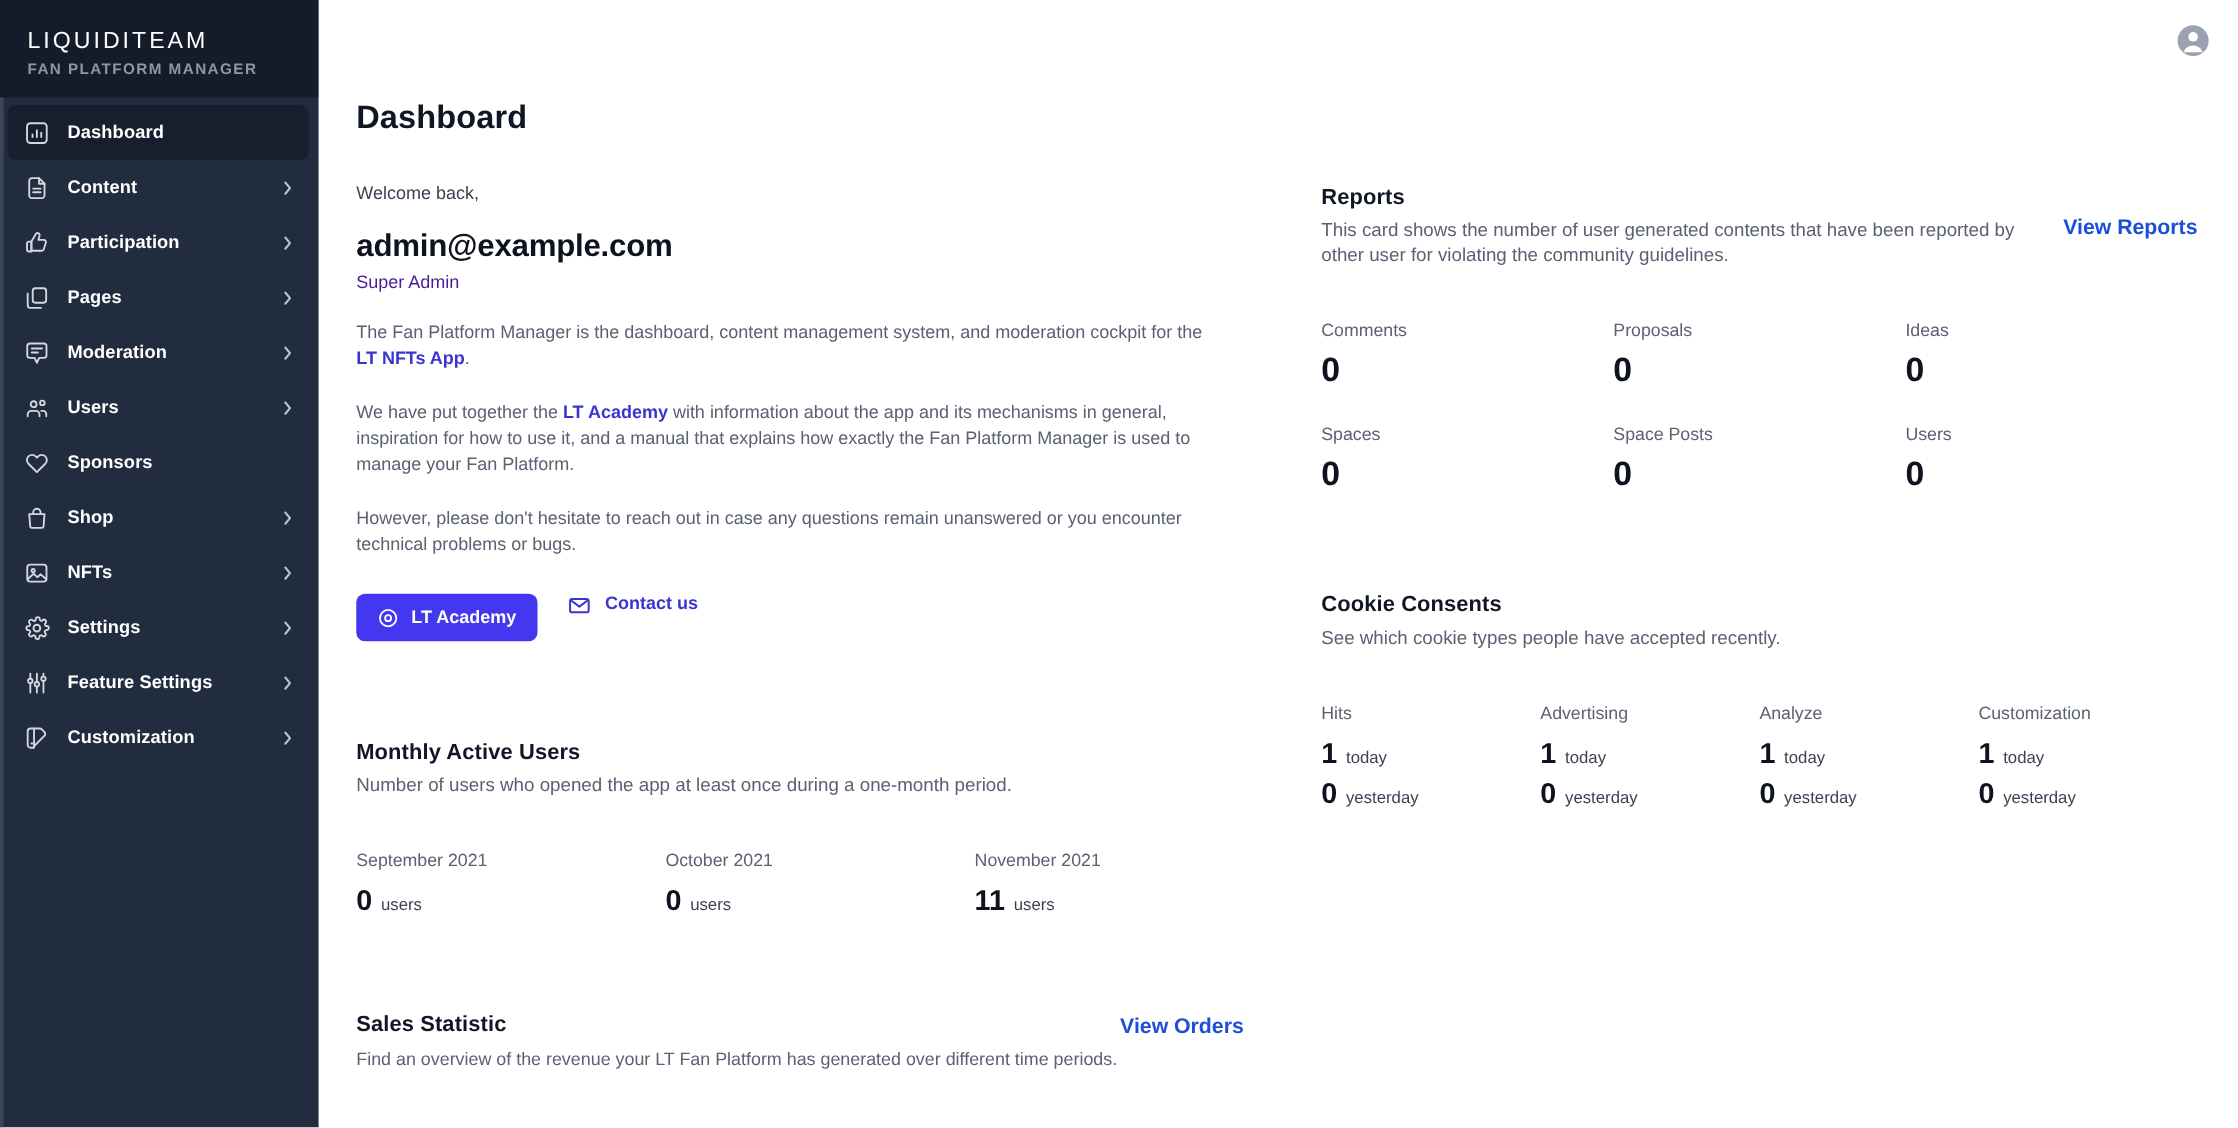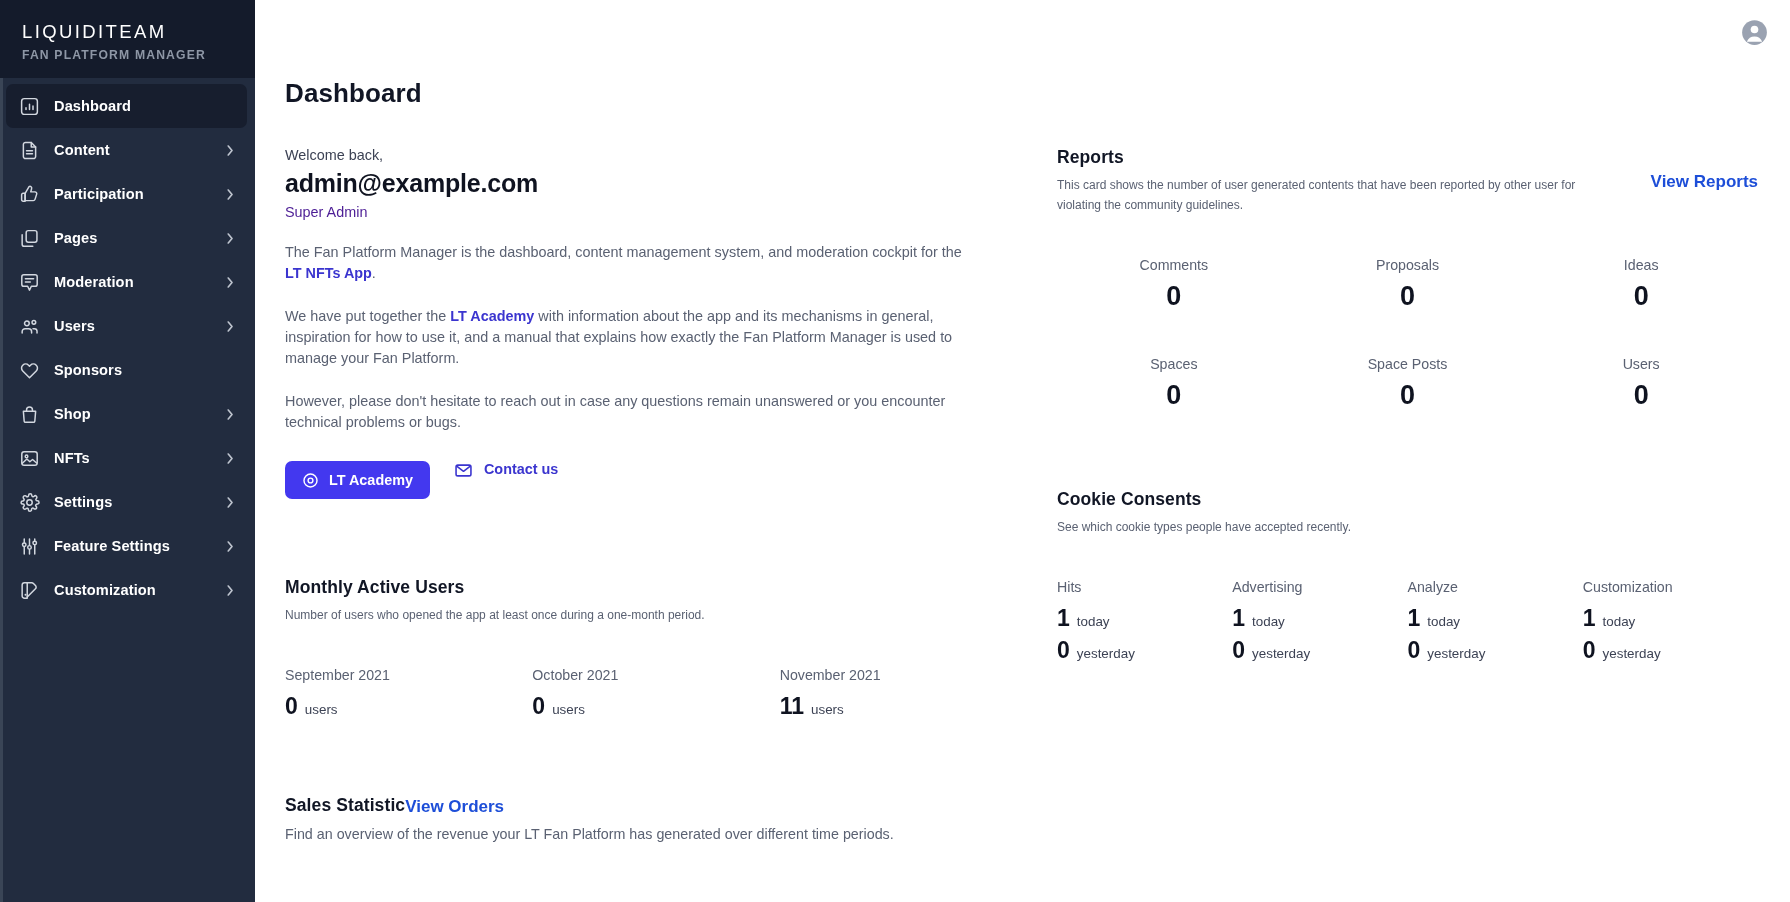--- a/index.html
+++ b/index.html
@@ -73,21 +73,21 @@
     column-gap:0px;
     padding:0 0 0 30px;
     margin-top:38px;
   }
   .col-left { padding-right:30px; }
   .col-right { padding-right:32px; }
 
   
   .welcome-lead { font-size:14.4px; color:#3c4254; }
   .welcome-email {
-    font-size:25px; font-weight:700; color:#0f1320; margin-top:6px; letter-spacing:-.2px;
+    font-size:25px; font-weight:700; color:#0f1320; margin-top:20px; letter-spacing:-.2px;
   }
   .welcome-role { font-size:14.4px; color:#4c1d95; margin-top:6px; }
   .para {
     font-size:14.4px; line-height:21px; color:#5a6172; margin-top:22px; max-width:690px;
   }
   .para.second{ max-width:700px; }
   .lnk { color:#3b35cf; font-weight:700; text-decoration:none; }
 
   .btn-row { display:flex; align-items:center; gap:16px; margin-top:28px; }
   .btn-primary {
@@ -103,46 +103,46 @@
     display:inline-flex; align-items:flex-start; gap:11px;
     background:transparent; border:none; cursor:pointer;
     color:#3b35cf; font-size:14.4px; font-weight:700; height:38px; padding:0 8px;
     font-family:"Liberation Sans", sans-serif;
   }
   .btn-ghost svg{ display:block; width:19px; height:19px; }
 
   
   .card-head { display:flex; align-items:center; justify-content:space-between; }
   .card-title { font-size:17.5px; font-weight:700; color:#111625; letter-spacing:.1px; }
-  .card-desc { font-size:12px; line-height:20px; color:#5a6172; margin-top:7px; max-width:560px; }
+  .card-desc { font-size:15px; line-height:20px; color:#5a6172; margin-top:7px; max-width:560px; }
   .card-link {
     color:#1d4ed8; font-size:17px; font-weight:700; text-decoration:none;
     white-space:nowrap; cursor:pointer; padding-top:2px;
   }
 
   
   .stat-grid-3 {
     display:grid; grid-template-columns:repeat(3,1fr);
-    margin-top:42px; row-gap:44px; text-align:center;
+    margin-top:42px; row-gap:28px; text-align:left;
   }
   .stat-label { font-size:14.2px; color:#5a6172; }
   .stat-value { font-size:27px; font-weight:700; color:#0f1320; margin-top:8px; }
 
   
   .row-section { margin-top:78px; }
   .metric-grid-3 { display:grid; grid-template-columns:repeat(3,1fr); margin-top:42px; }
   .metric-grid-4 { display:grid; grid-template-columns:repeat(4,1fr); margin-top:42px; }
   .metric-label { font-size:14.2px; color:#5a6172; }
   .metric-line { margin-top:10px; display:flex; align-items:baseline; gap:7px; }
   .metric-num { font-size:23px; font-weight:700; color:#0f1320; line-height:26px; }
   .metric-unit { font-size:13.4px; color:#3c4254; }
   .metric-line.second { margin-top:6px; }
 
   .sales { margin-top:76px; padding-bottom:40px; }
-  .sales-head { display:flex; align-items:flex-start; padding-right:32px; }
+  .sales-head { display:flex; align-items:flex-start; justify-content:space-between; padding-right:32px; }
   .sales-desc { font-size:14.3px; color:#5a6172; margin-top:9px; }
 </style>
 </head>
 <body>
 
 <div class="app">
 
   <aside class="sidebar">
     <div class="brand">
       <div class="brand-title">LIQUIDITEAM</div>

